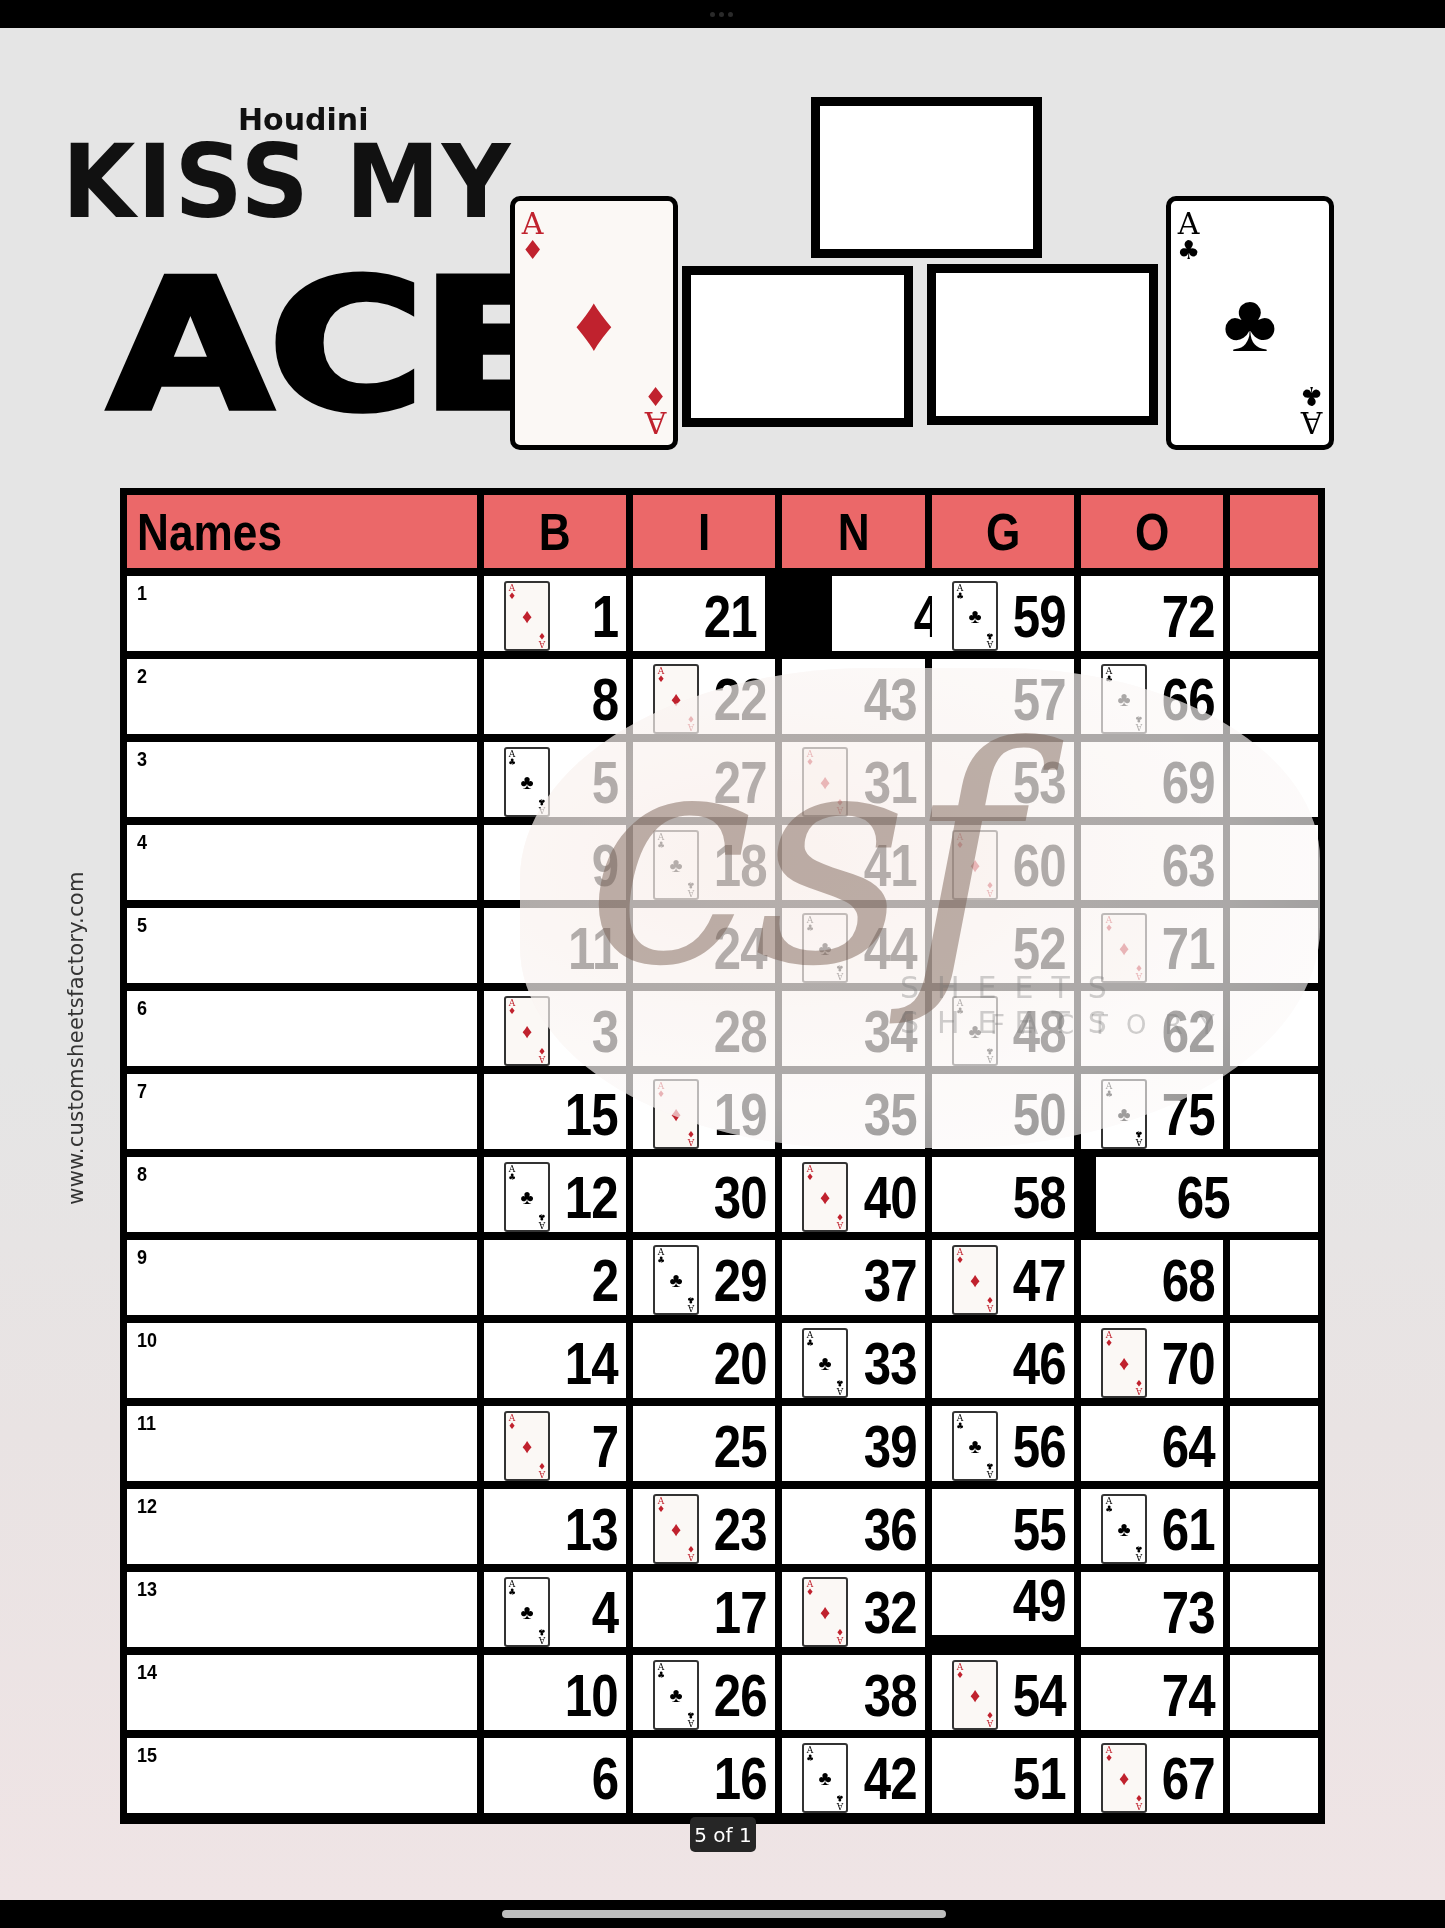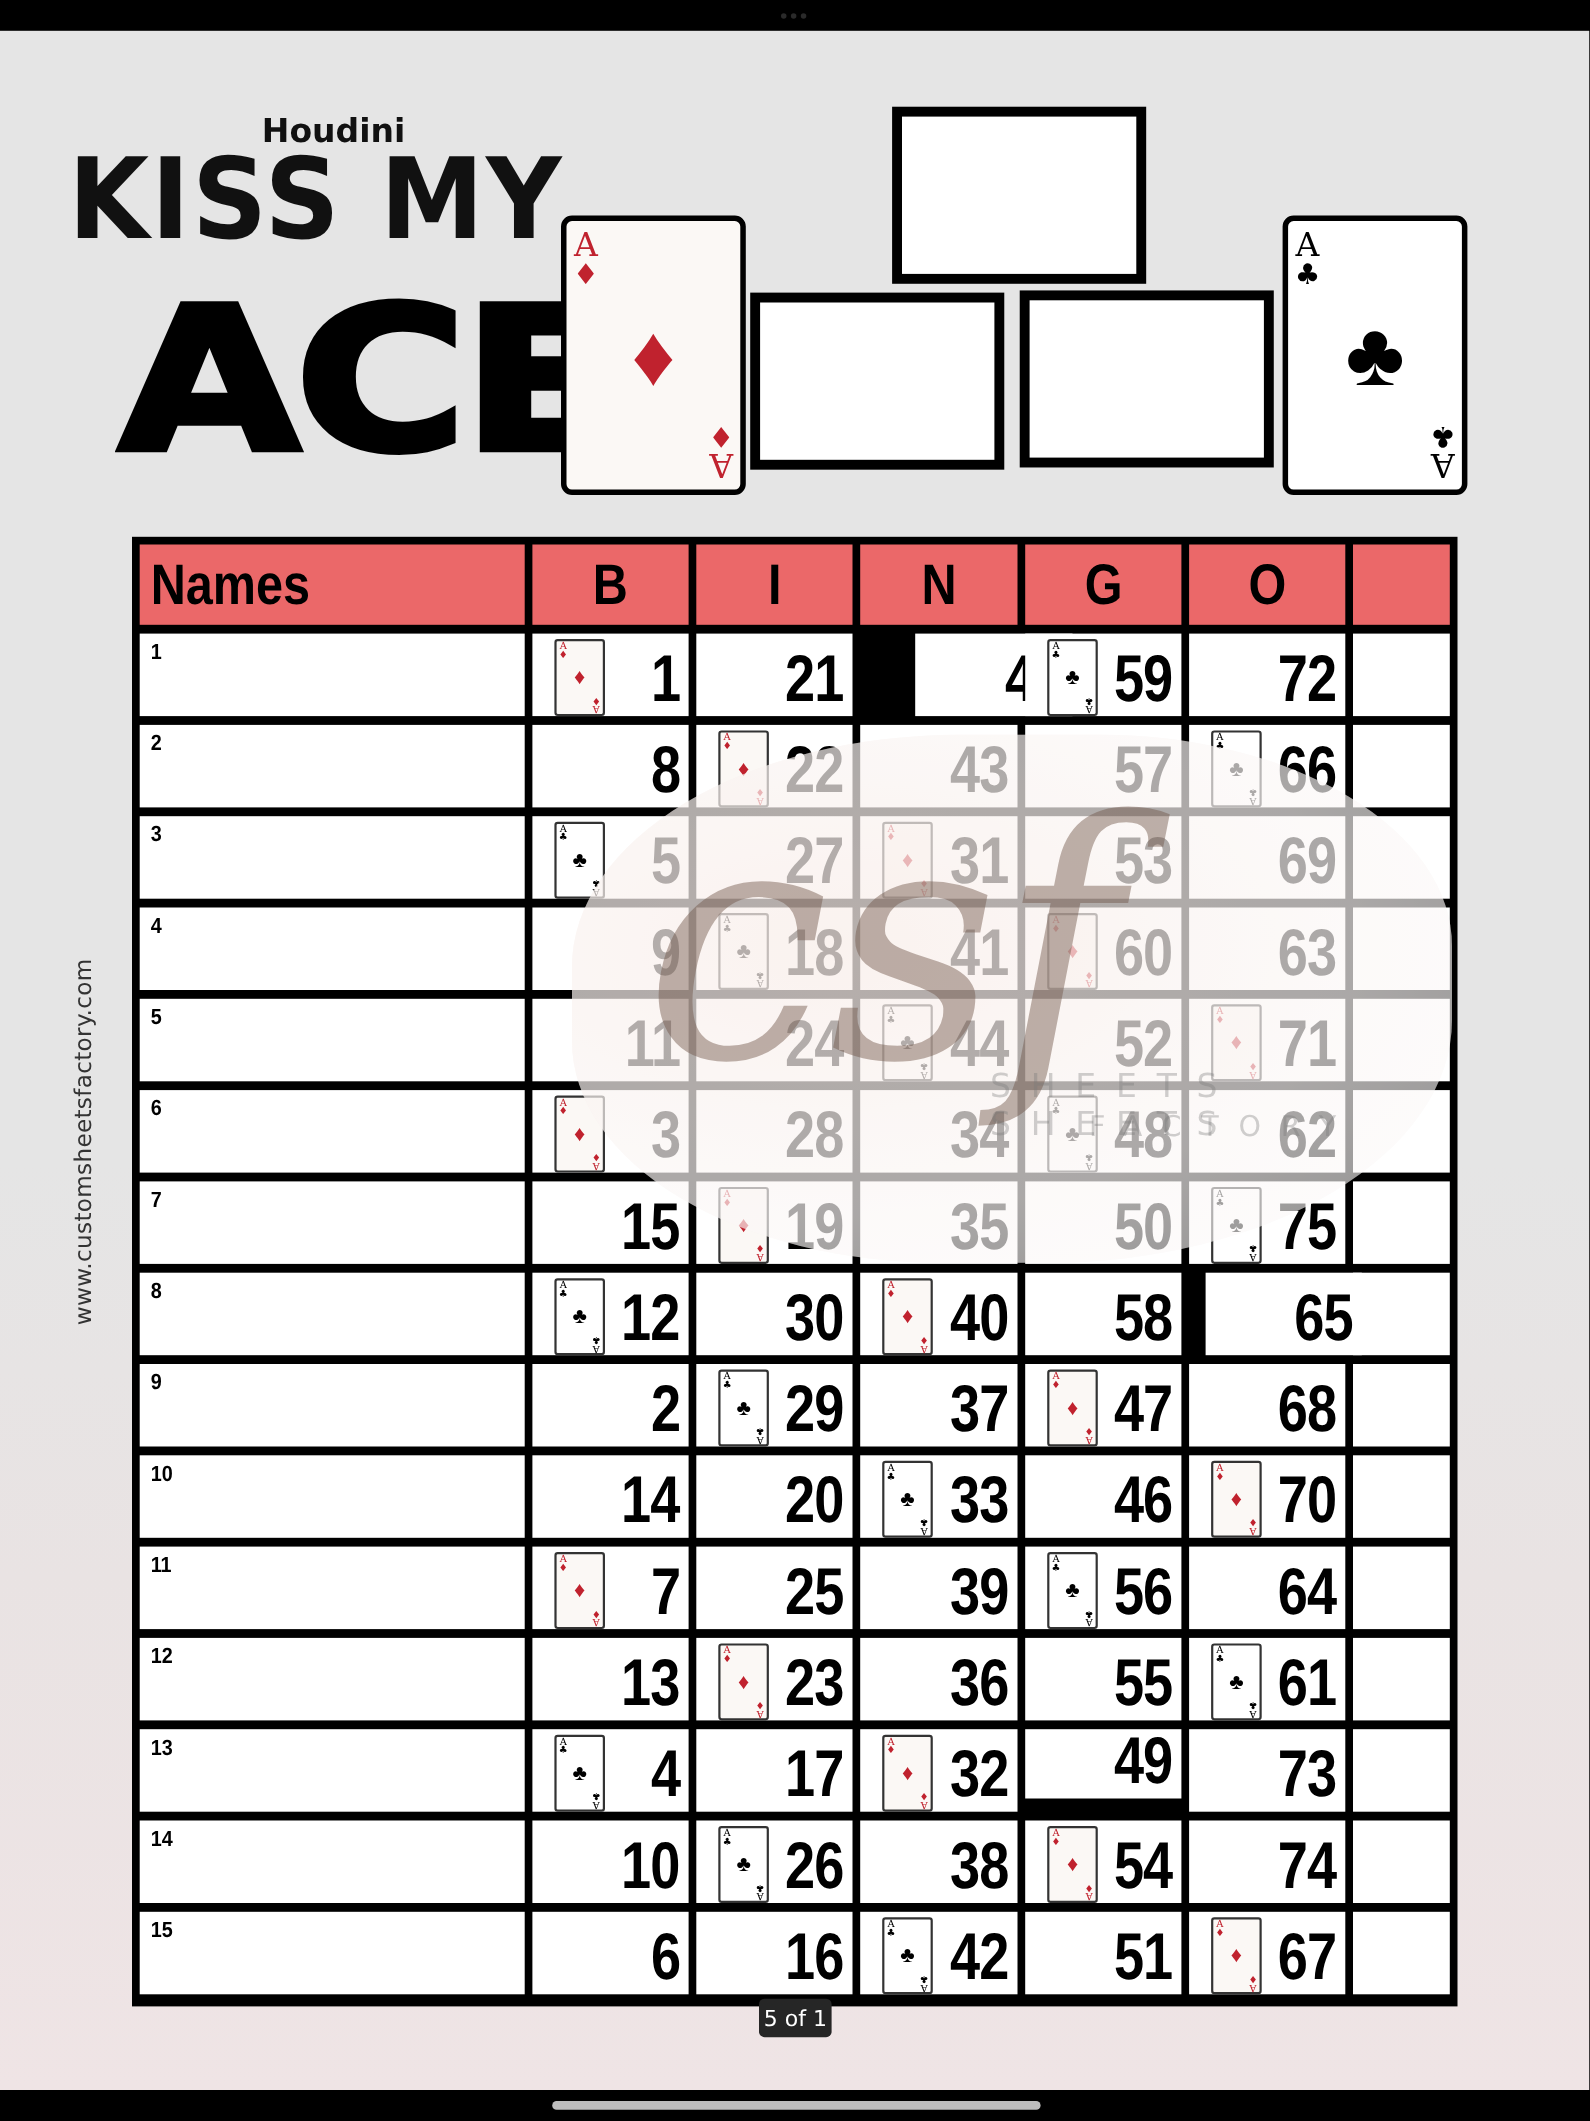--- a/index.html
+++ b/index.html
@@ -141,21 +141,21 @@
         <span class="idx">1</span>
       </div>
       <div class="cell num-cell" style="left: 364px; top: 88px; width: 142px; height: 75px;">
         <div class="mini-card diamonds">
           <span class="mc-tl red">A<br>♦</span>
           <span class="mc-pip red">♦</span>
           <span class="mc-br red">A<br>♦</span>
         </div>
         <span class="num">1</span>
       </div>
-      <div class="cell num-cell" style="left: 513px; top: 88px; width: 142px; height: 75px;">
+      <div class="cell num-cell" style="left: 513px; top: 88px; width: 132px; height: 75px;">
         <span class="num">21</span>
       </div>
       <div class="cell num-cell" style="left: 696px; top: 88px; width: 143px; height: 75px; margin-left: 16px;">
         <span class="num">45</span>
       </div>
       <div class="cell num-cell" style="left: 812px; top: 88px; width: 142px; height: 75px;">
         <div class="mini-card clubs">
           <span class="mc-tl blk">A<br>♣</span>
           <span class="mc-pip blk">♣</span>
           <span class="mc-br blk">A<br>♣</span>

